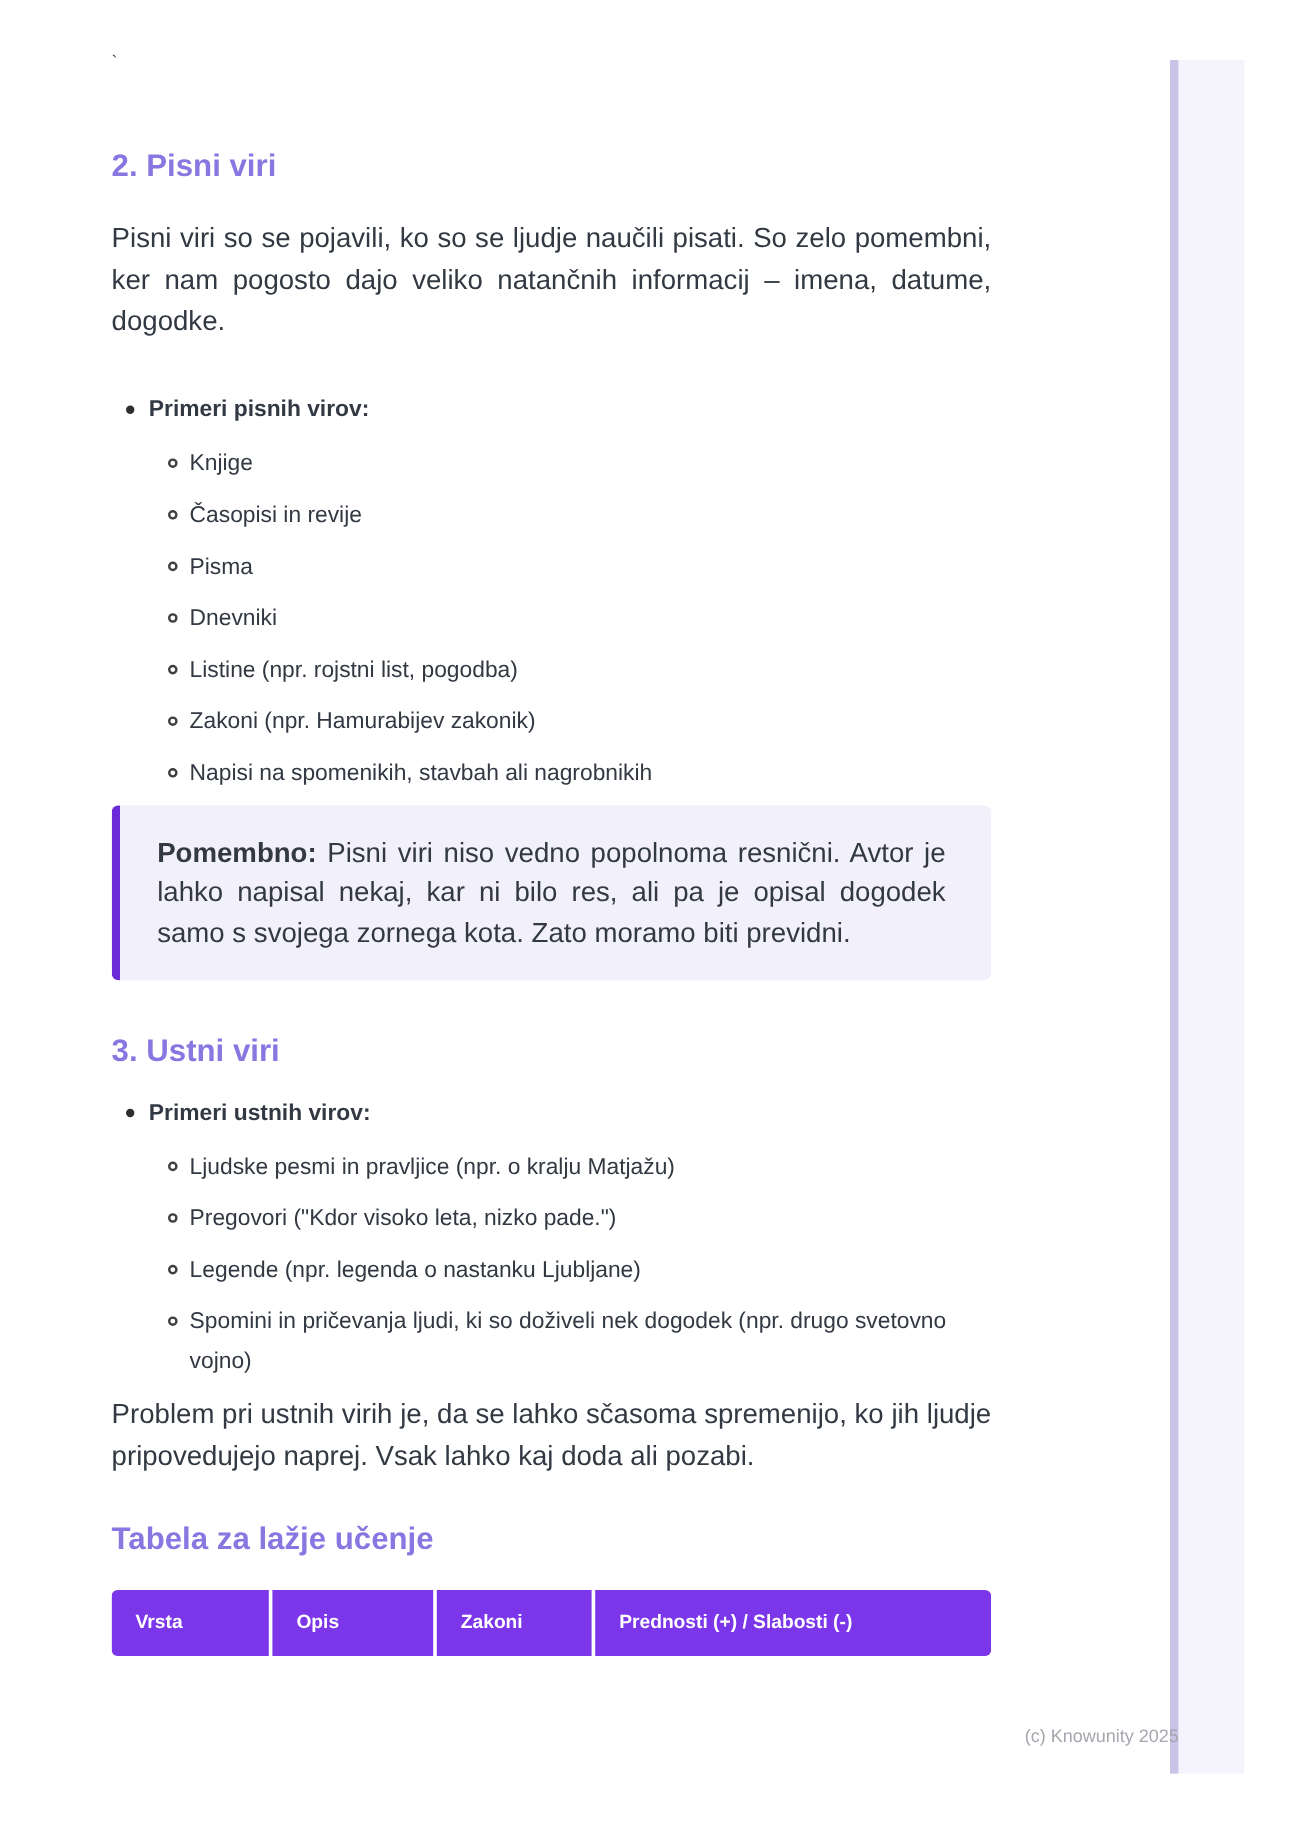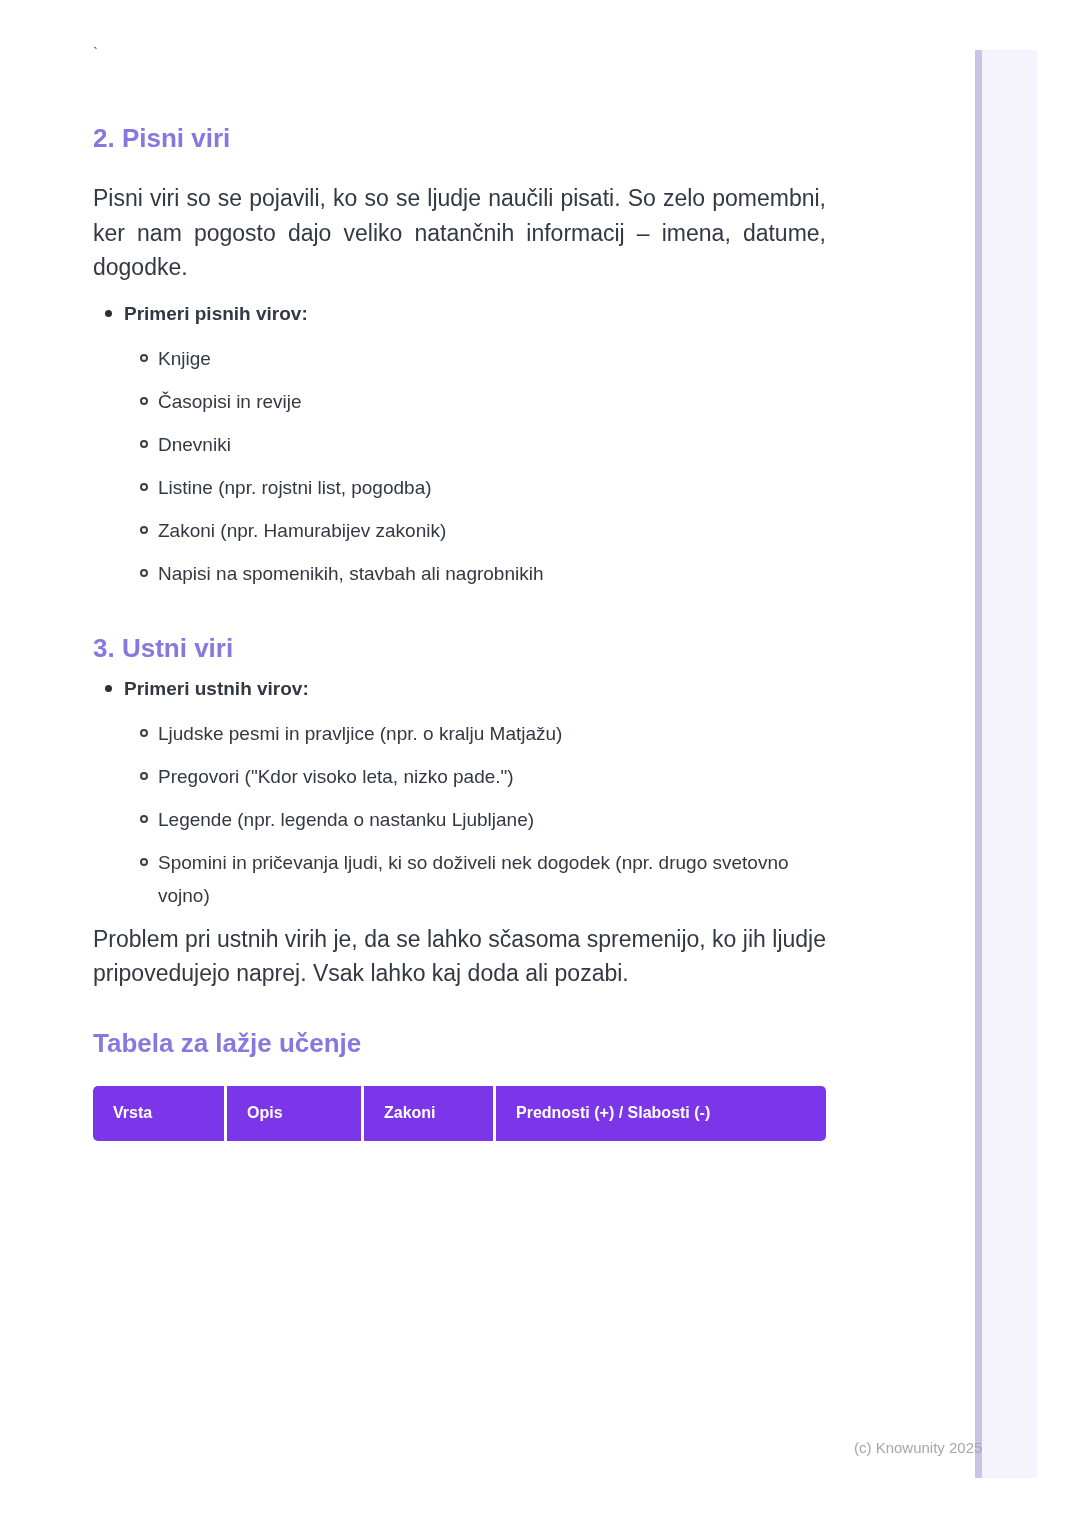--- a/index.html
+++ b/index.html
@@ -19,22 +19,22 @@
   h2 { font-size:26px; line-height:32px; color:#8777E1; font-weight:700; }
   .h-first  { margin-top:58px; }
   .h-second { margin-top:42px; }
   .h-table  { margin-top:36px; }
 
   .para { font-size:23px; line-height:34.5px; text-align:justify; }
   .p-intro1 { margin-top:27px; }
   .p-intro2 { margin-top:26px; }
   .p-outro  { margin-top:6px; }
 
-  .list  { margin-top:12px; }
-  .list2 { margin-top:8px; }
+  .list  { margin-top:40px; }
+  .list2 { margin-top:20px; }
   .li { display:flex; font-size:19px; line-height:33px; margin-bottom:10px; }
   .li1 { font-weight:700; margin-bottom:12px; }
   .bullet { flex:0 0 31px; position:relative; }
   .li2 .bullet { flex:0 0 65px; }
   .dot  { position:absolute; left:12px; top:13px; width:7px; height:7px; background:#2f2f2f; border-radius:50%; }
   .ring { position:absolute; left:47px; top:12px; width:8px; height:8px; border:2px solid #3f3f3f; border-radius:50%; }
   .li-text { flex:1; }
 
   .callout {
     margin-top:5px;
@@ -92,20 +92,26 @@
     <div class="li li2">
       <span class="bullet">
           <i class="ring"></i>
         </span>
       <span class="li-text">Časopisi in revije</span>
     </div>
     <div class="li li2">
       <span class="bullet">
           <i class="ring"></i>
         </span>
+      <span class="li-text">Pisma</span>
+    </div>
+    <div class="li li2">
+      <span class="bullet">
+          <i class="ring"></i>
+        </span>
       <span class="li-text">Dnevniki</span>
     </div>
     <div class="li li2">
       <span class="bullet">
           <i class="ring"></i>
         </span>
       <span class="li-text">Listine (npr. rojstni list, pogodba)</span>
     </div>
     <div class="li li2">
       <span class="bullet">
@@ -114,20 +120,23 @@
       <span class="li-text">Zakoni (npr. Hamurabijev zakonik)</span>
     </div>
     <div class="li li2">
       <span class="bullet">
           <i class="ring"></i>
         </span>
       <span class="li-text">Napisi na spomenikih, stavbah ali nagrobnikih</span>
     </div>
   </div>
 
+  <div class="callout">
+    <p class="para"><strong>Pomembno:</strong> <span>Pisni viri niso vedno popolnoma resnični. Avtor je lahko napisal nekaj, kar ni bilo res, ali pa je opisal dogodek samo s svojega zornega kota. Zato moramo biti previdni.</span></p>
+  </div>
 
   <h2 class="h-second">3. Ustni viri</h2>
 
 
   <div class="list list2">
     <div class="li li1">
       <span class="bullet">
           <i class="dot"></i>
         </span>
       <span class="li-text">Primeri ustnih virov:</span>

